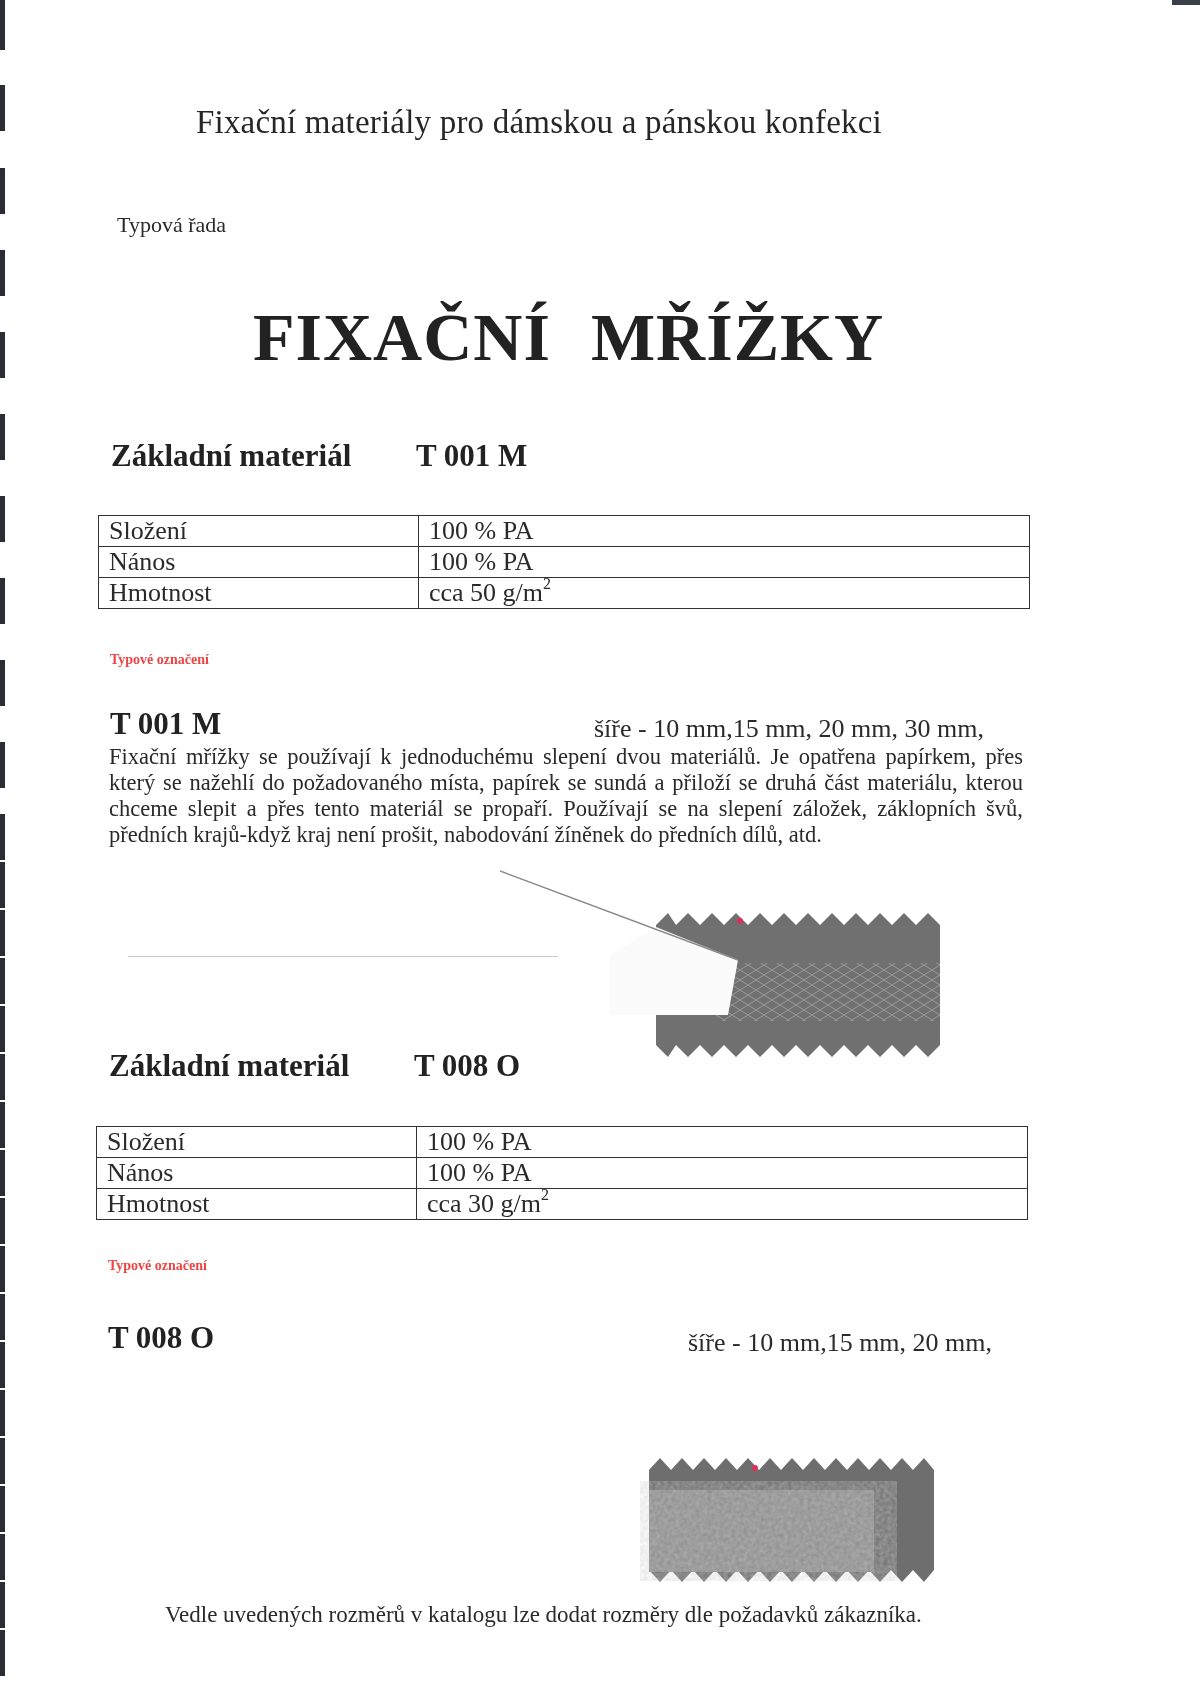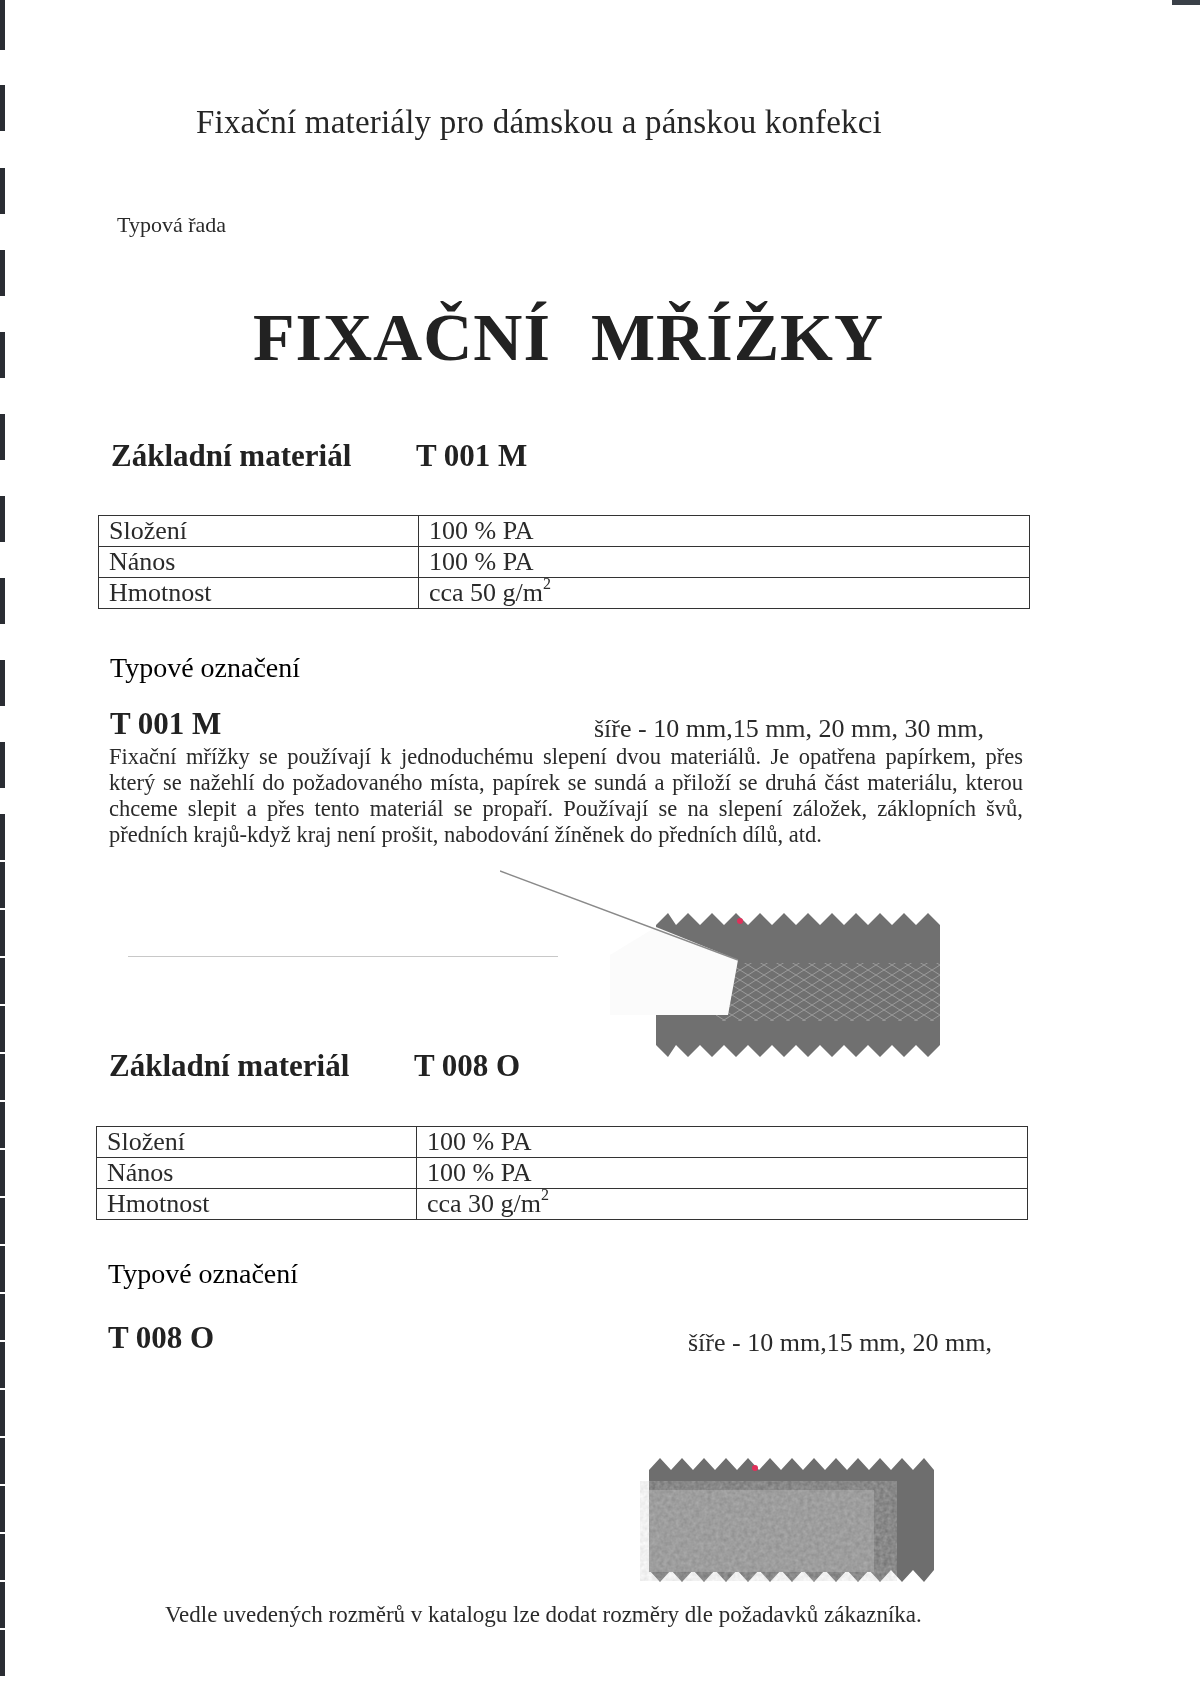--- a/index.html
+++ b/index.html
@@ -25,21 +25,21 @@
     position: absolute; border-collapse: collapse;
     font-size: 26px; color: #2a2a2a;
   }
   table.spec td {
     border: 1.5px solid #333; height: 30px; padding: 0 0 0 10px; line-height: 30px; vertical-align: bottom;
   }
   table.spec td.k { width: 309px; }
   table.spec td.v { width: 600px; }
   sup { font-size: 16px; line-height: 0; vertical-align: 12px; }
 
-  .type-label { font-size: 28px; color: #000000; }
+  .type-label { font-size: 14px; color: #ef4444; font-weight: bold; }
   .type-code { font-size: 31px; font-weight: bold; color: #222; }
   .widths { font-size: 26px; color: #2a2a2a; white-space: nowrap; }
   .desc { font-size: 22.5px; line-height: 26px; color: #2a2a2a; text-align: justify; }
   .desc2 { font-size: 22.5px; line-height: 26px; color: #2a2a2a; }
   .footer { left: 165px; top: 1602px; font-size: 23px; color: #2a2a2a; white-space: nowrap; }
 
   .faint-line { left: 128px; top: 956px; width: 430px; height: 1px; background: #c8c8c8; }
   .swatch { position: absolute; }
 </style>
 </head>

